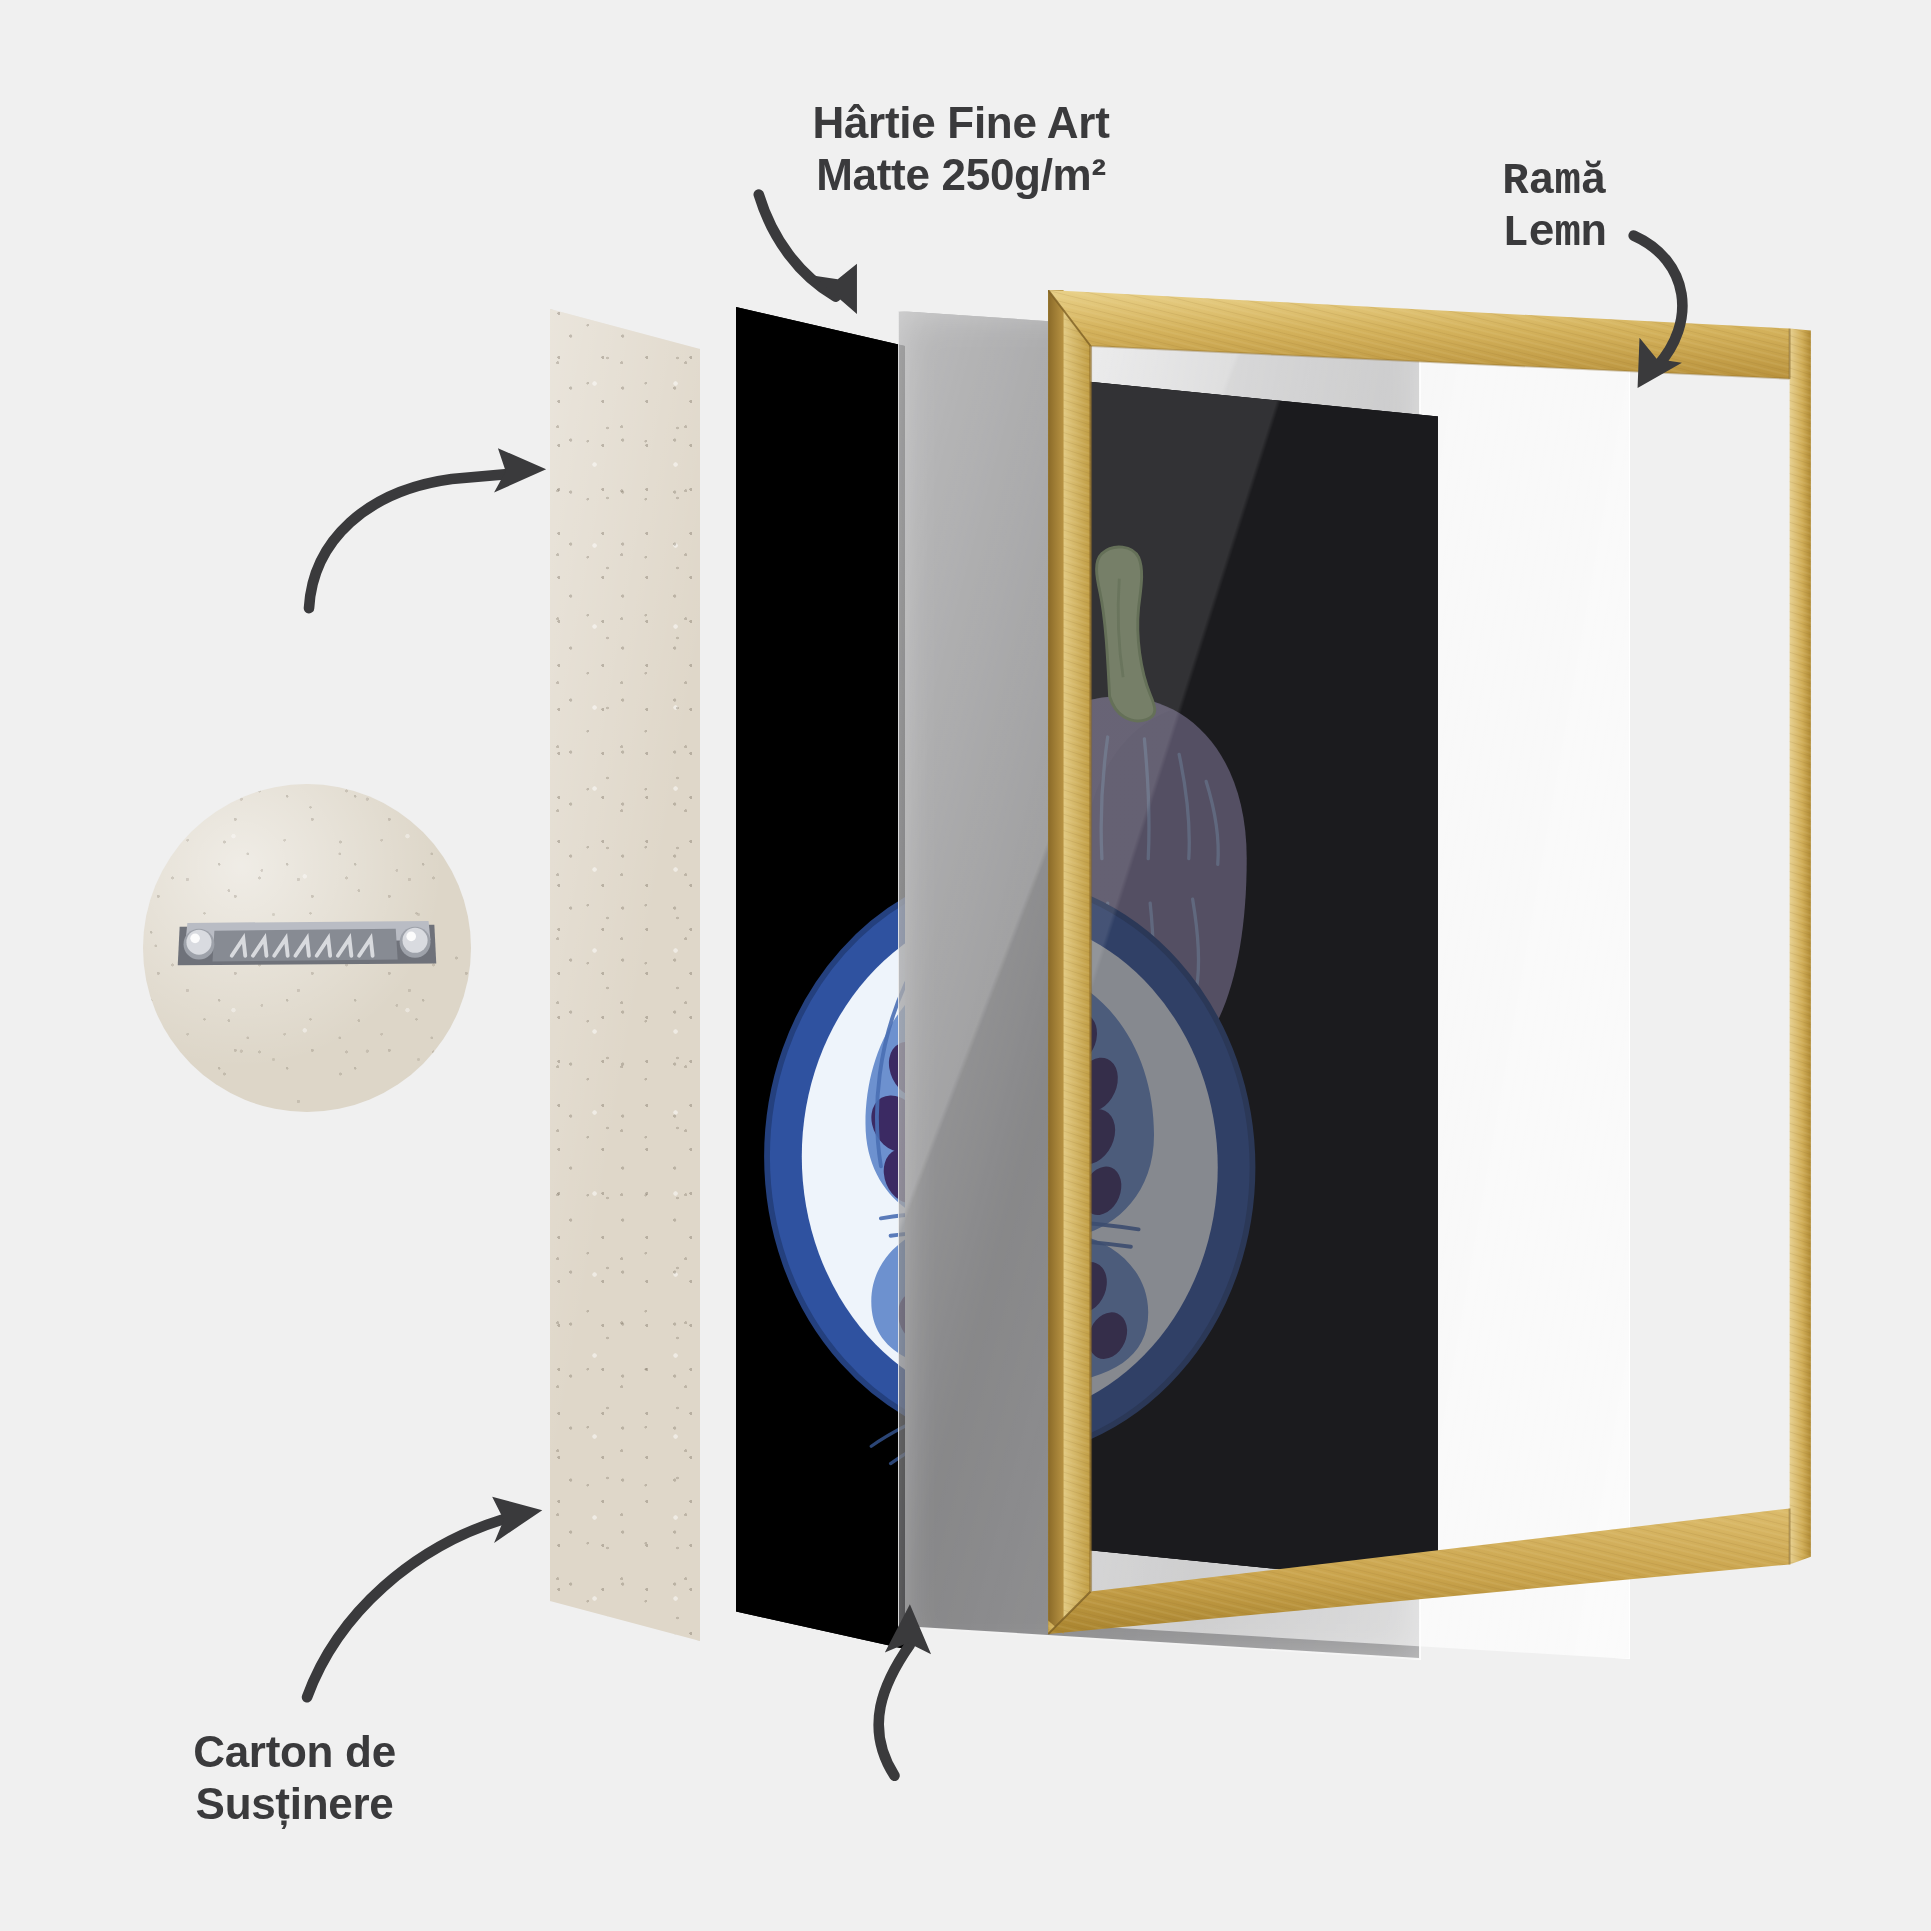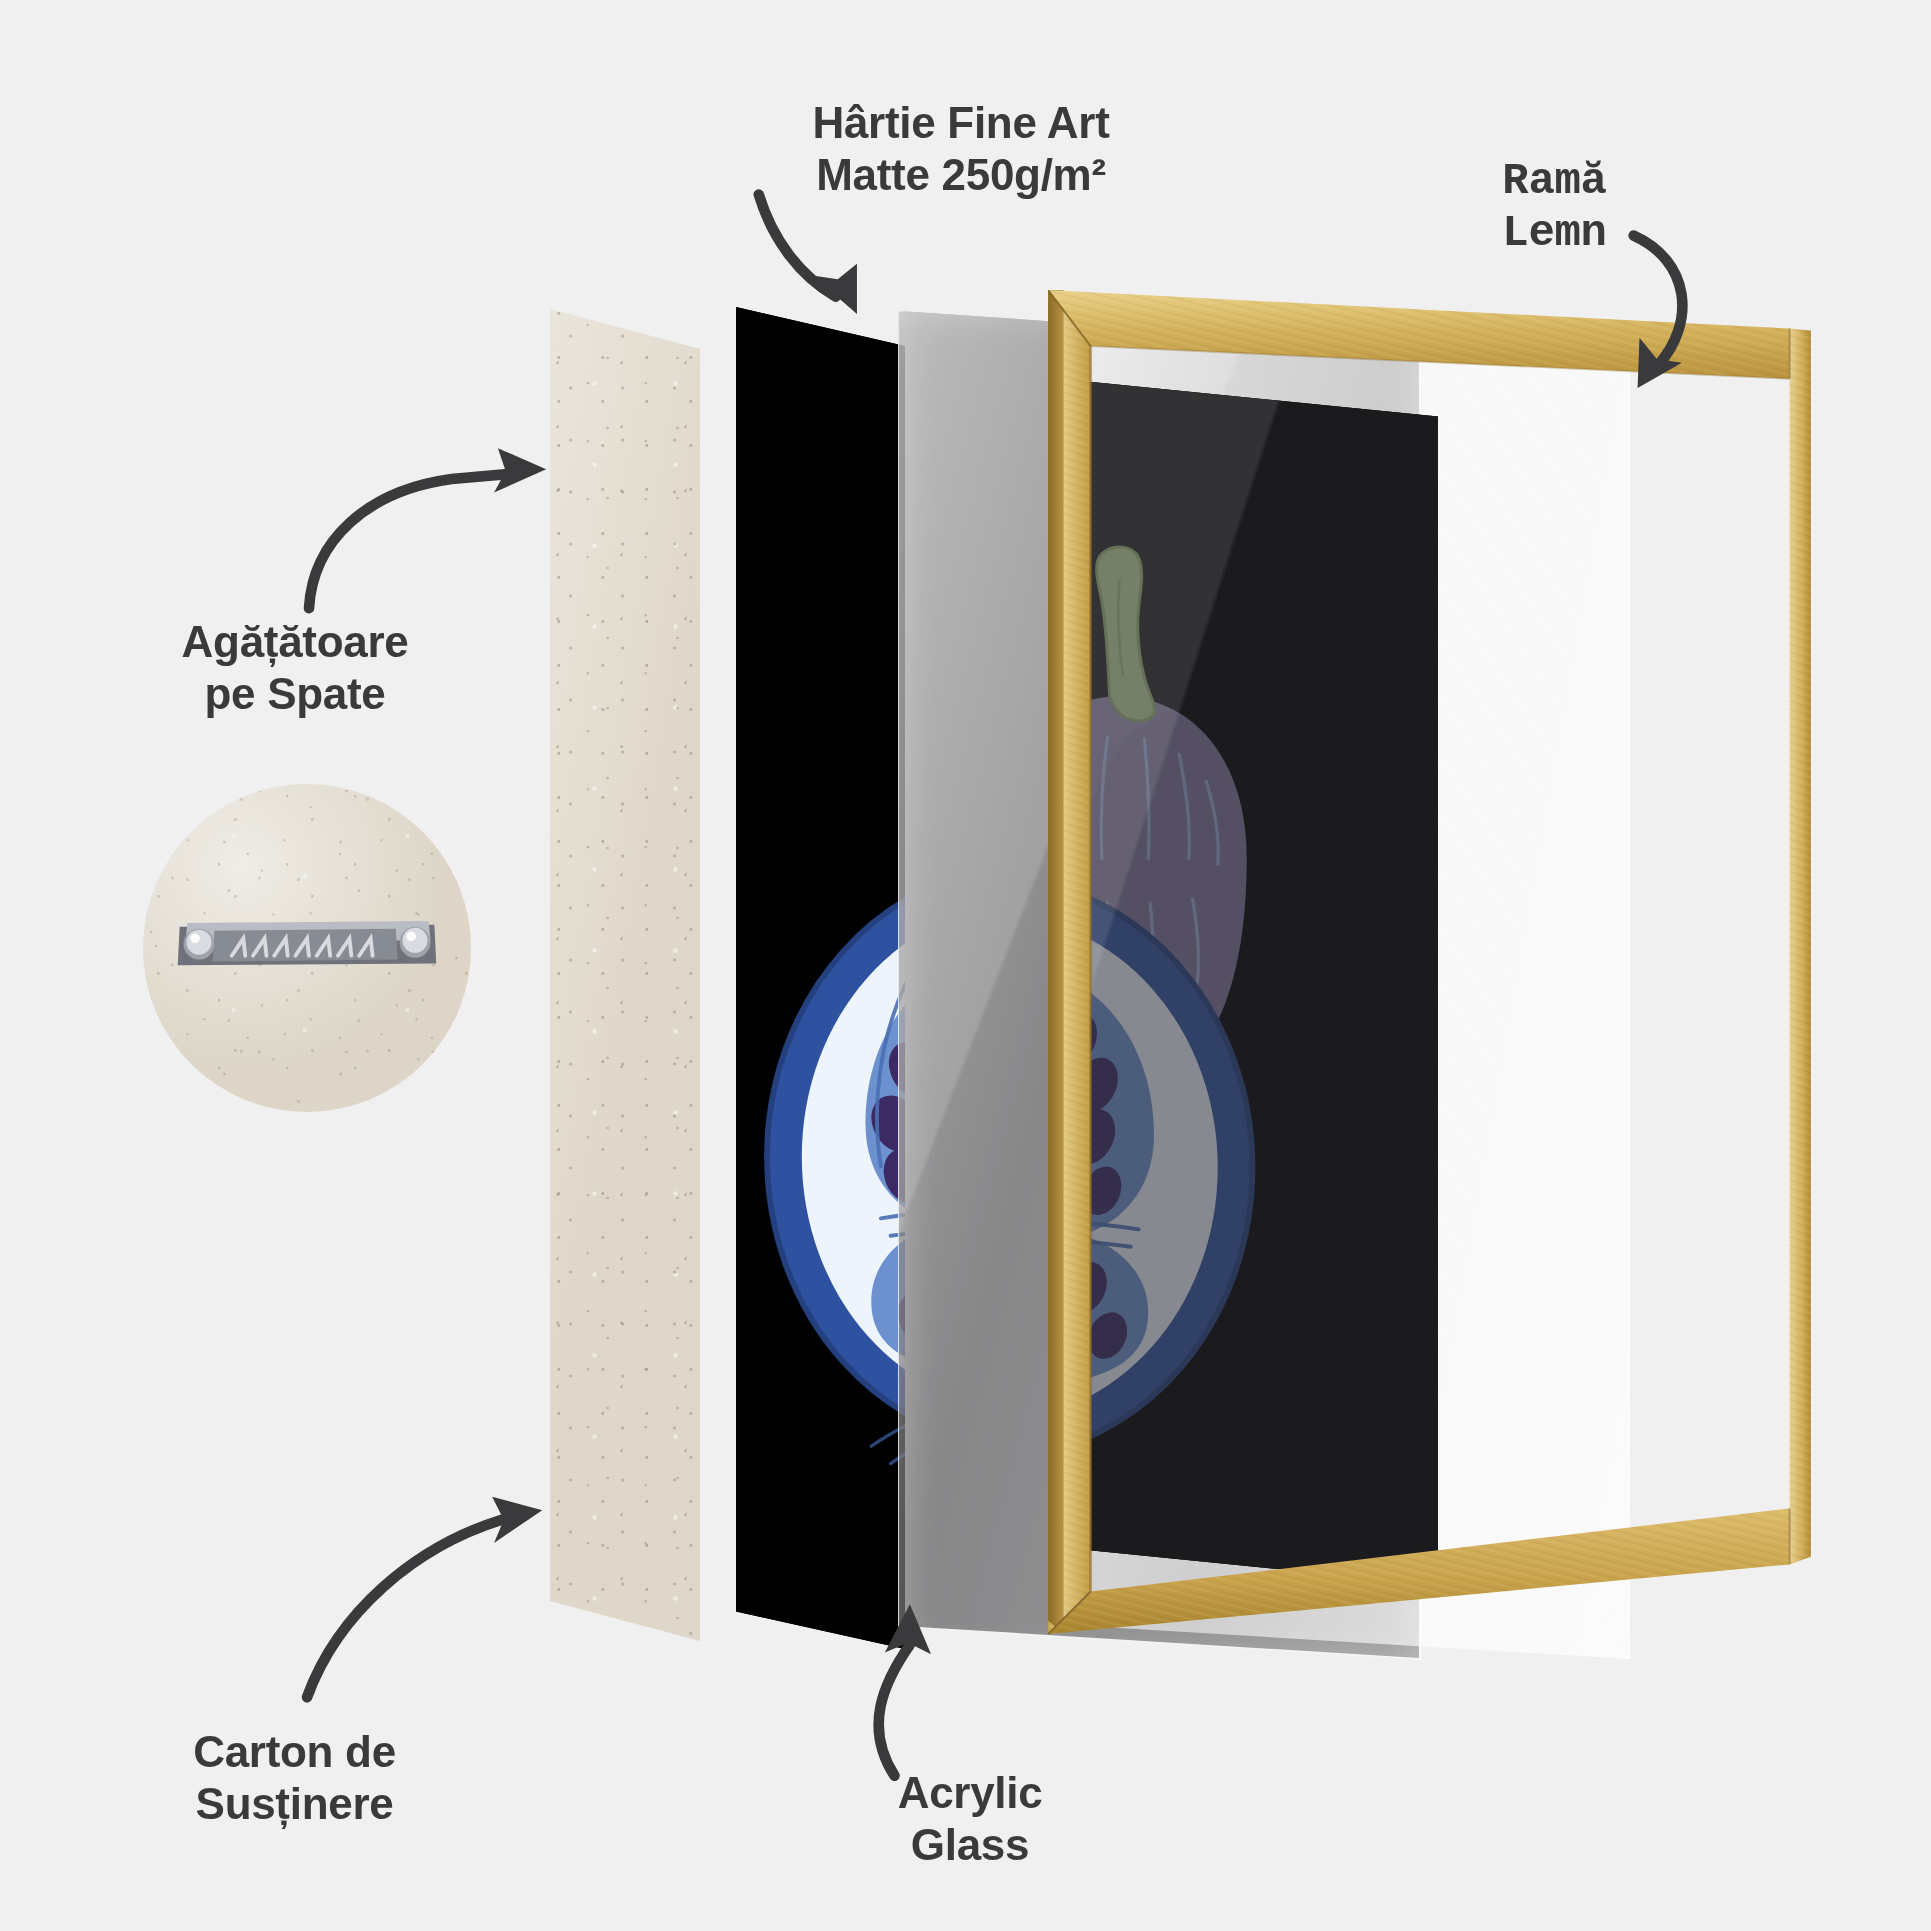--- a/index.html
+++ b/index.html
@@ -401,21 +401,17 @@
 
   <svg class="arrow" style="left:850px;top:1583px;width:193px;height:212px" viewBox="0 0 200 220">
     <path d="M46 200 C14 150 34 104 62 64" fill="none" stroke="#3a3a3c" stroke-width="11" stroke-linecap="round"></path>
     <path d="M62 22 L36 72 L60 62 L84 74 Z" fill="#3a3a3c"></path>
   </svg>
 
   <div class="label lbl-paper">Hârtie Fine Art
 Matte 250g/m²</div>
   <div class="label lbl-frame">Ramă
 Lemn</div>
-  <div class="label lbl-hanger">Agățătoare
-pe Spate</div>
   <div class="label lbl-board">Carton de
 Susținere</div>
-  <div class="label lbl-acrylic">Acrylic
-Glass</div>
 
 </div>
 
 
 </body></html>

